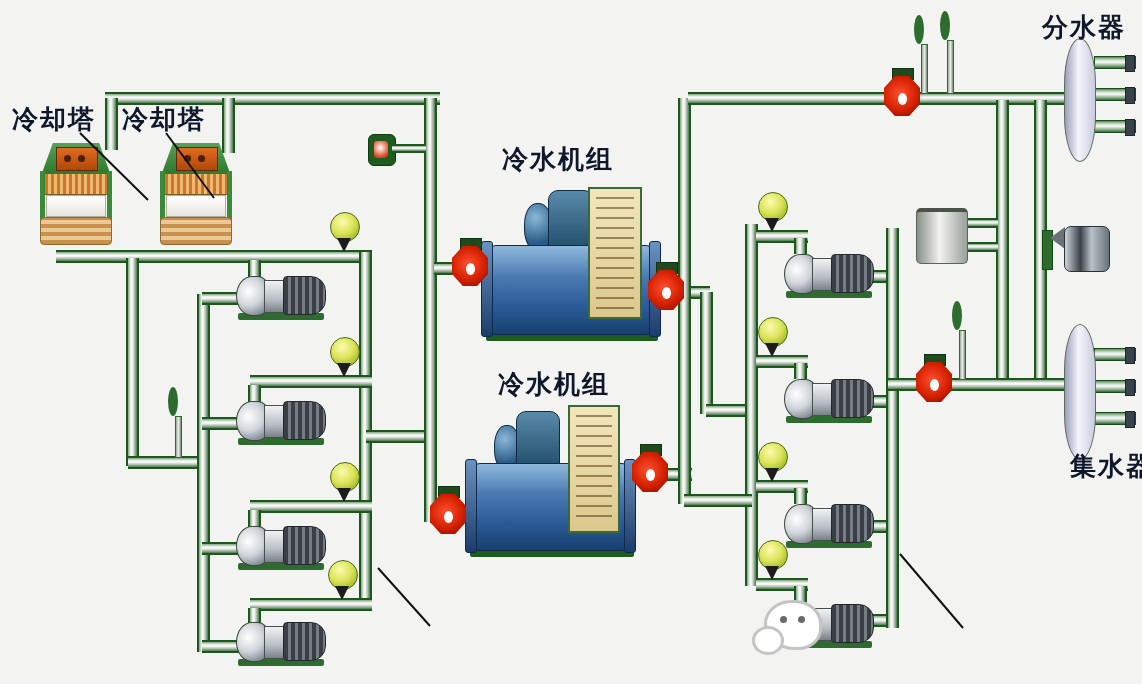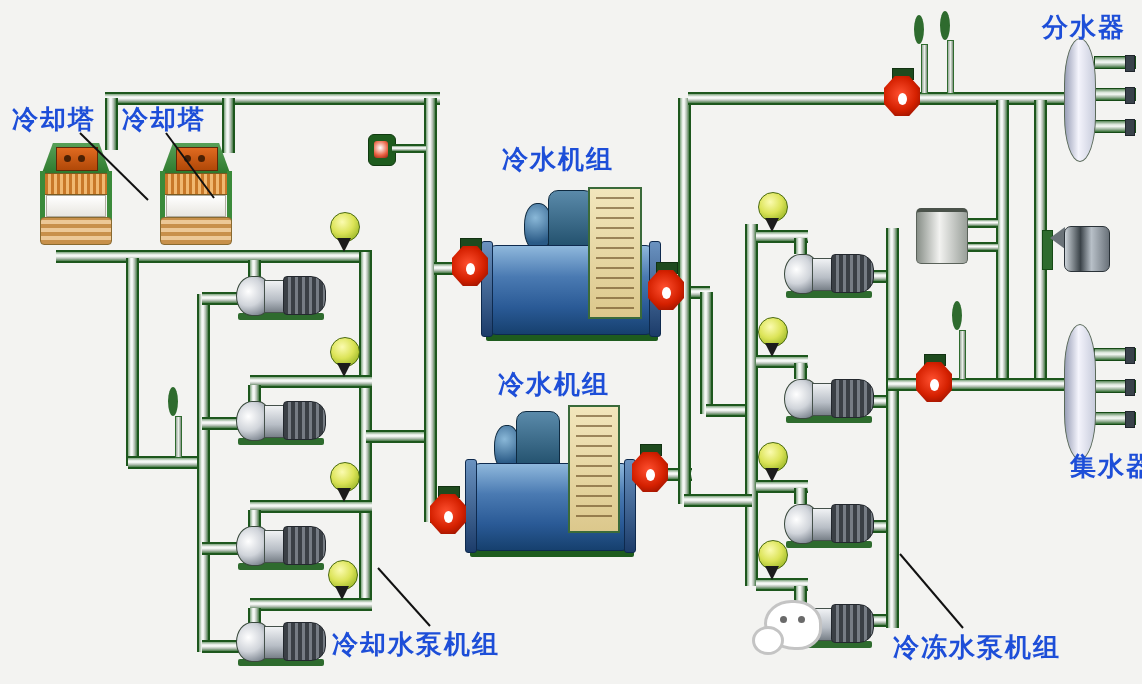--- a/index.html
+++ b/index.html
@@ -82,21 +82,21 @@
   .hv{position:absolute;width:32px;box-sizing:border-box;border:1px solid #5a6a5a;border-radius:16px/46px;
       background:linear-gradient(90deg,#9aa0b8,#f4f4fc 45%,#c8ccdc);}
   
   .gtank{position:absolute;width:52px;height:56px;box-sizing:border-box;border:1px solid #5a625a;border-radius:5px;
       background:linear-gradient(90deg,#888f88,#f2f2f0 45%,#9aa09a);border-top:4px solid #4a524a;}
   .bp-fl{position:absolute;width:9px;height:38px;background:#2e6b2e;border:1px solid #164a16;}
   .bp-cone{position:absolute;width:0;height:0;border-top:11px solid transparent;border-bottom:11px solid transparent;border-right:15px solid #6a7278;}
   .bp-cyl{position:absolute;width:46px;height:46px;box-sizing:border-box;border:1px solid #2a3238;border-radius:7px;
       background:linear-gradient(90deg,#cdd4da,#3a4248 35%,#b8c0c8 60%,#6a727a);}
   
-  .lbl{position:absolute;font-weight:bold;color:#1d4ed8;white-space:nowrap;z-index:9;letter-spacing:2px;}
+  .lbl{position:absolute;font-weight:bold;color:#0f172a;white-space:nowrap;z-index:9;letter-spacing:2px;}
   
   .wm-text{position:absolute;color:#c9c9c9;font-size:35px;letter-spacing:3px;z-index:8;white-space:nowrap;}
   .wx{position:absolute;z-index:8;}
   .wx .b1{position:absolute;left:12px;top:0;width:52px;height:44px;background:#fff;border:3px solid #c4c4c4;border-radius:50% 50% 44% 56%;}
   .wx .e1,.wx .e2{position:absolute;top:16px;width:7px;height:7px;border-radius:50%;background:#6a6a6a;}
   .wx .e1{left:28px}.wx .e2{left:46px}
   .wx .b2{position:absolute;left:0;top:26px;width:26px;height:23px;background:#fff;border:3px solid #c4c4c4;border-radius:50%;}
   svg.overlay{position:absolute;left:0;top:0;z-index:9;pointer-events:none;}
 </style>
 </head>
@@ -338,22 +338,20 @@
     <line x1="80" y1="133" x2="148" y2="200" stroke="#111" stroke-width="2"></line>
     <line x1="166" y1="133" x2="214" y2="198" stroke="#111" stroke-width="2"></line>
     <line x1="378" y1="568" x2="430" y2="626" stroke="#111" stroke-width="2"></line>
     <line x1="900" y1="554" x2="963" y2="628" stroke="#111" stroke-width="2"></line>
   </svg>
 
   <div class="lbl" style="left:12px;top:102px;font-size:26px">冷却塔</div>
   <div class="lbl" style="left:122px;top:102px;font-size:26px">冷却塔</div>
   <div class="lbl" style="left:502px;top:142px;font-size:26px">冷水机组</div>
   <div class="lbl" style="left:498px;top:367px;font-size:26px">冷水机组</div>
-  <div class="lbl" style="left:332px;top:627px;font-size:26px">冷却水泵机组</div>
-  <div class="lbl" style="left:893px;top:630px;font-size:26px">冷冻水泵机组</div>
   <div class="lbl" style="left:1042px;top:10px;font-size:26px">分水器</div>
   <div class="lbl" style="left:1070px;top:449px;font-size:26px">集水器</div>
 
   <div class="wx" style="left:752px;top:600px">
     <i class="b1"></i>
       <i class="e1"></i>
       <i class="e2"></i>
       <i class="b2"></i>
   </div>
 

